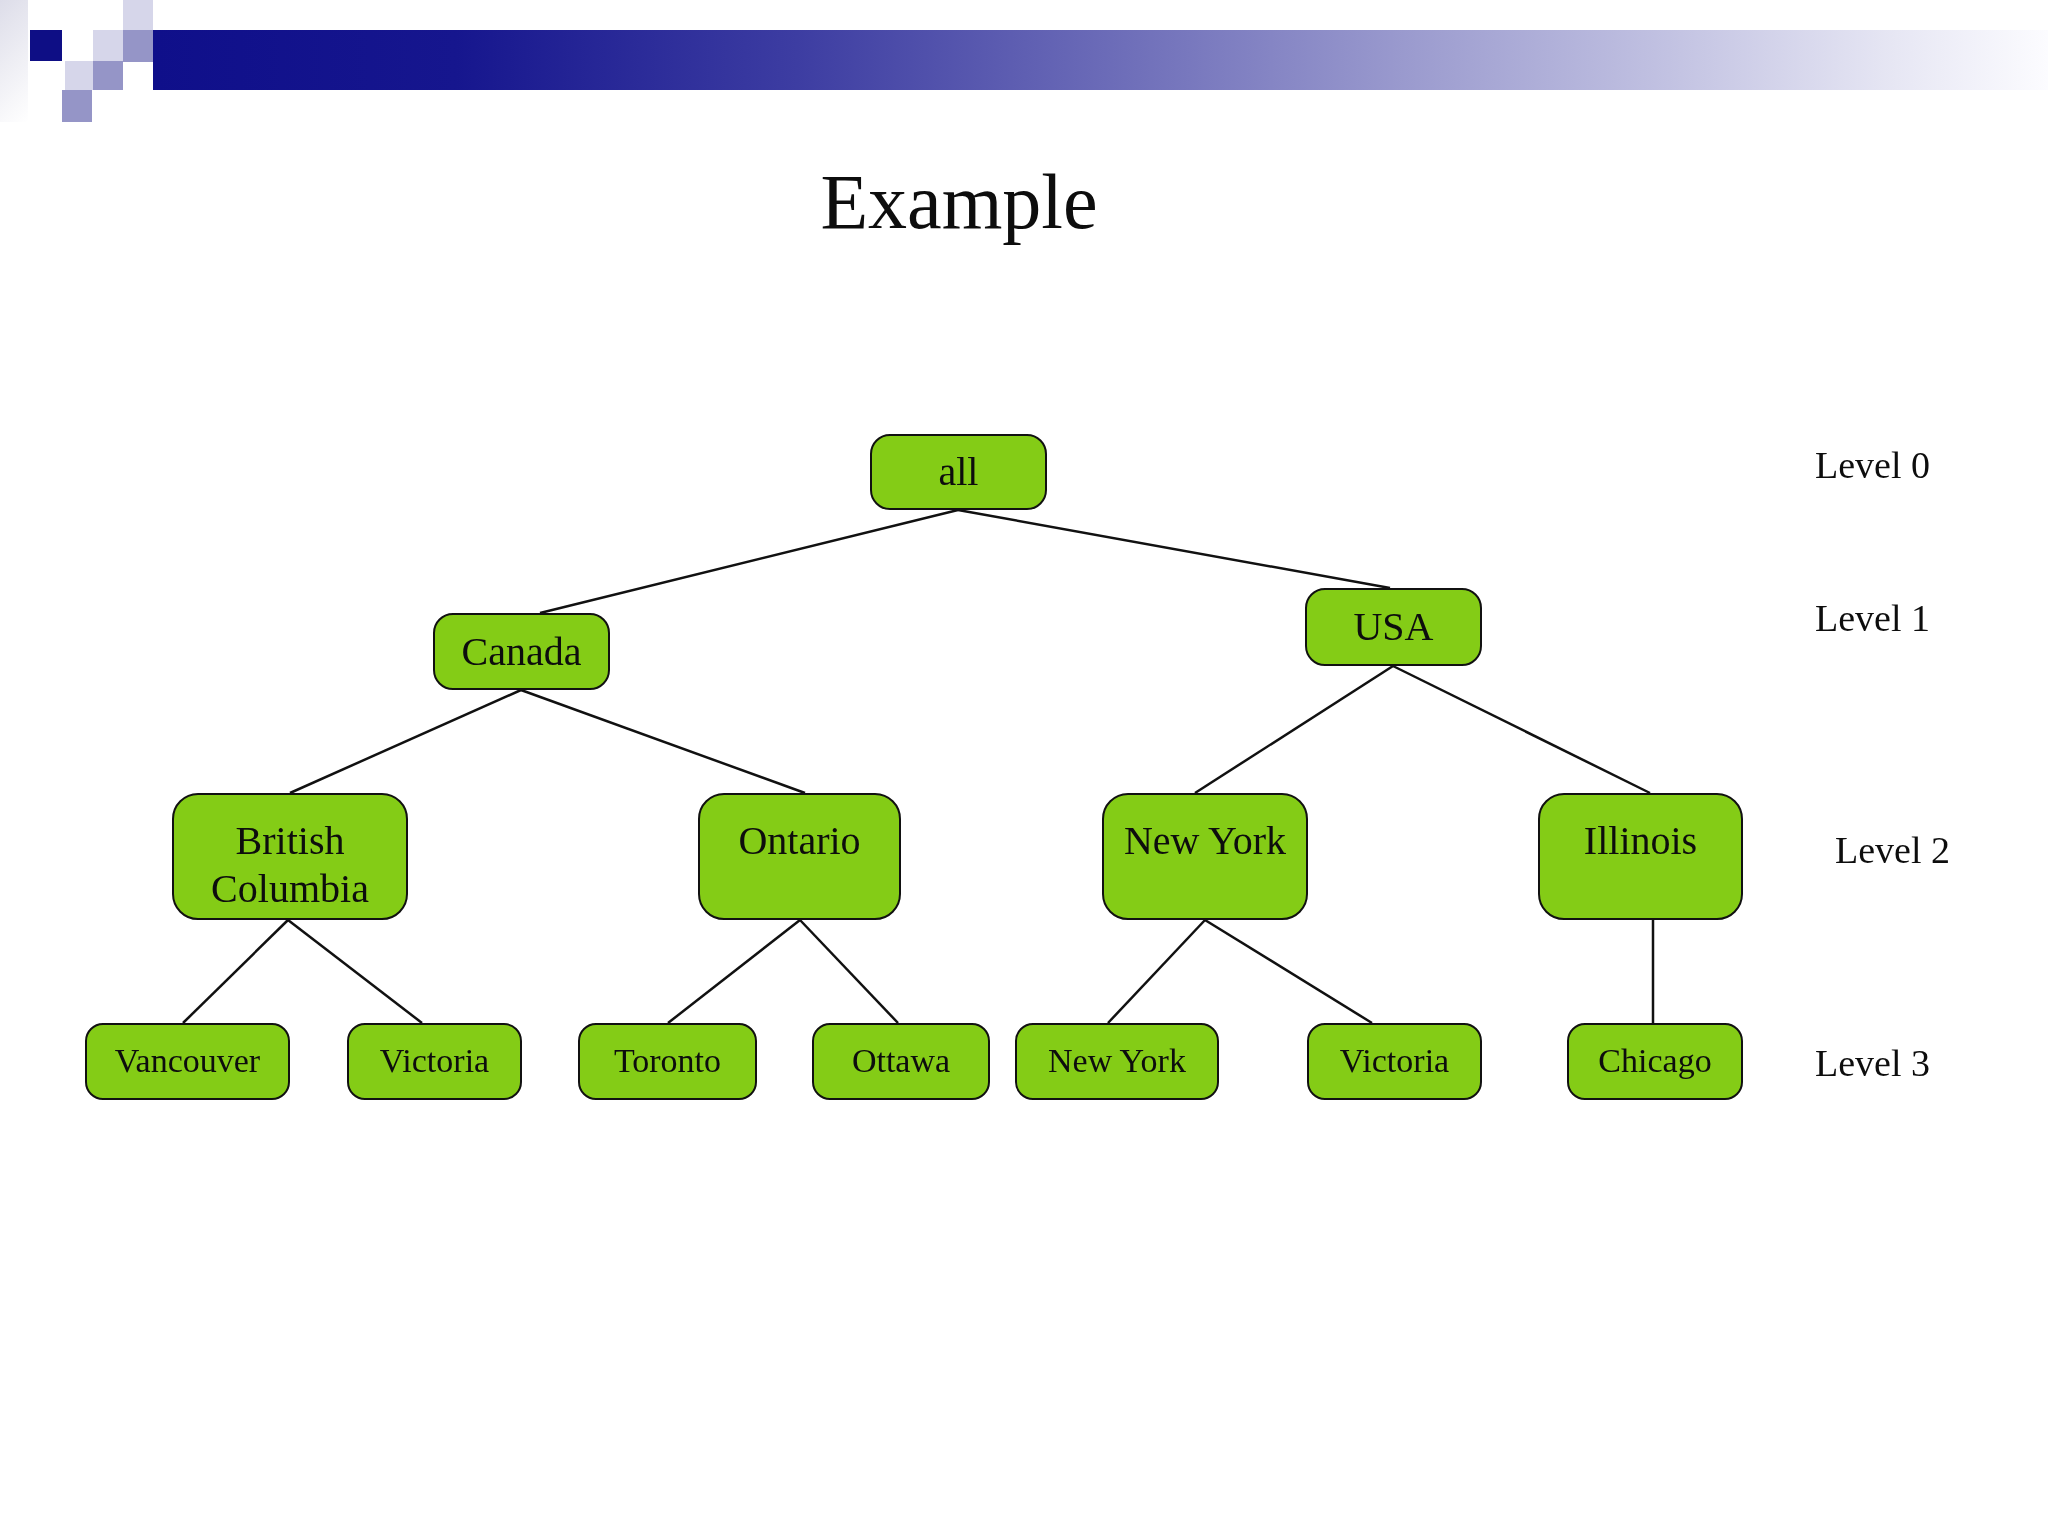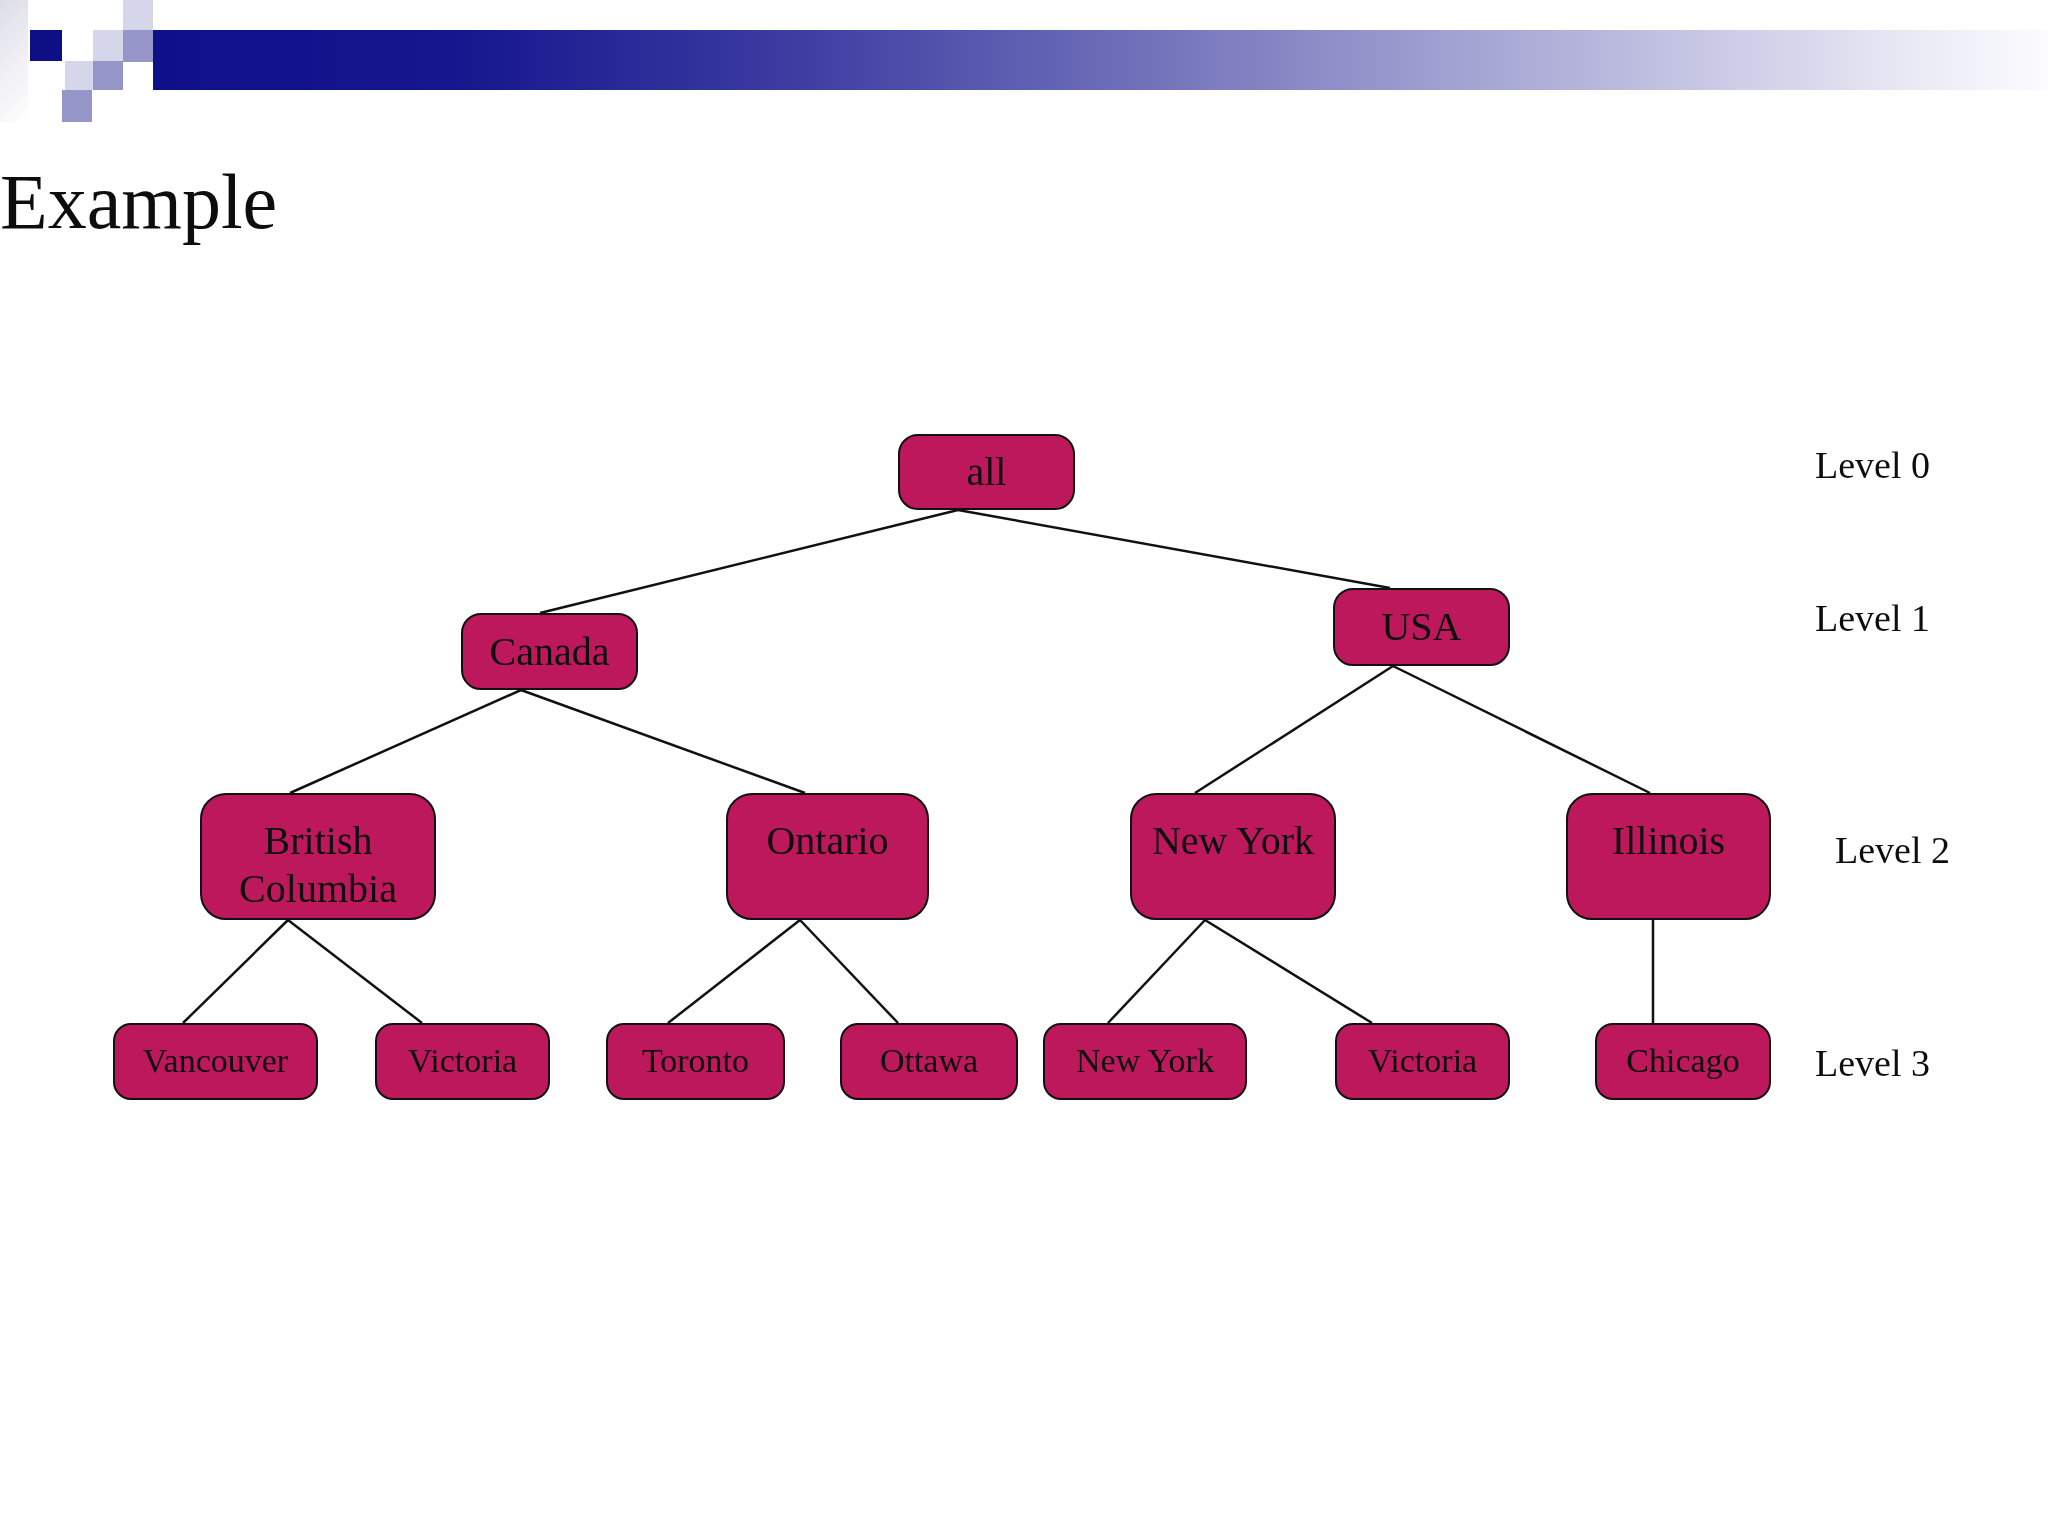--- a/index.html
+++ b/index.html
@@ -25,30 +25,30 @@
   .sq2 { left:93px;  top:30px; width:30px; height:31px; }
   .sq3 { left:123px; top:30px; width:30px; height:32px; }
   .sq4 { left:65px;  top:61px; width:28px; height:29px; }
   .sq5 { left:93px;  top:61px; width:30px; height:29px; }
   .sq6 { left:62px;  top:90px; width:30px; height:32px; }
   .sq7 { left:123px; top:0;    width:30px; height:30px; }
 
   
   .title {
     position:absolute; left:0; top:155px; width:1918px;
-    font-size:78px; line-height:1.2; color:#0d0d0d;
+    text-align:center; font-size:78px; line-height:1.2; color:#0d0d0d;
   }
 
   
   .edges { position:absolute; left:0; top:0; width:2048px; height:1536px; }
   .node {
     position:absolute; box-sizing:border-box;
-    border:2.5px solid #111111; border-radius:20px; background:#be185d;
+    border:2.5px solid #111111; border-radius:20px; background:#84cc16;
     display:flex; align-items:center; justify-content:center;
-    font-size:40px; line-height:1.2; text-align:center; color:#0d0d0d;margin-left:28px;
+    font-size:40px; line-height:1.2; text-align:center; color:#0d0d0d;
   }
   .node.l2 { align-items:flex-start; padding-top:22px; border-radius:26px; }
   .node.l3 { font-size:34px; border-radius:18px; }
 
   .n-all        { left:870px;  top:434px;  width:177px; height:76px; }
   .n-canada     { left:433px;  top:613px;  width:177px; height:77px; }
   .n-usa        { left:1305px; top:588px;  width:177px; height:78px; }
   .n-bc         { left:172px;  top:793px;  width:236px; height:127px; }
   .n-ontario    { left:698px;  top:793px;  width:203px; height:127px; }
   .n-nystate    { left:1102px; top:793px;  width:206px; height:127px; }

